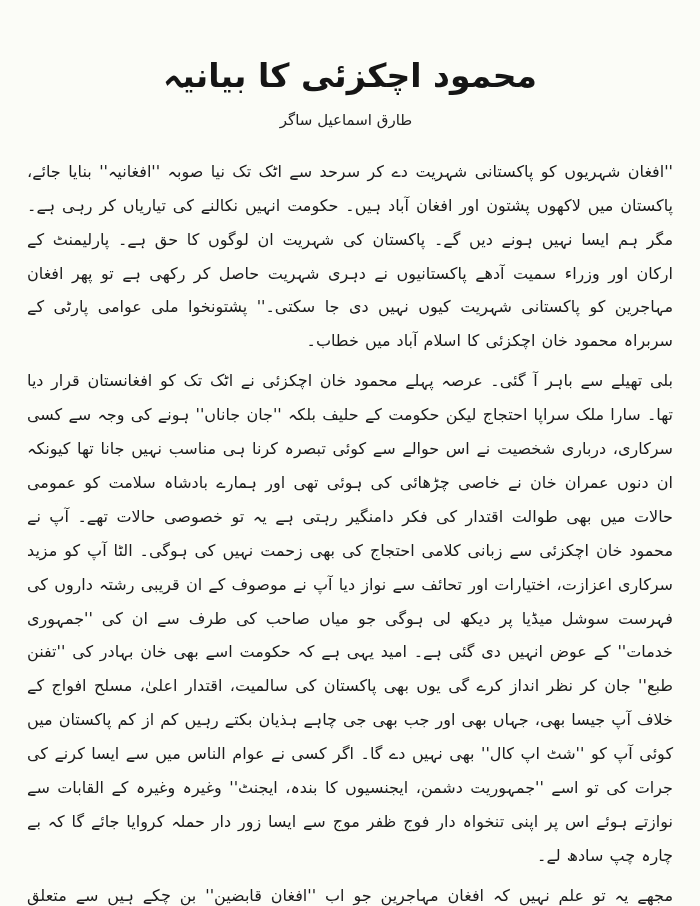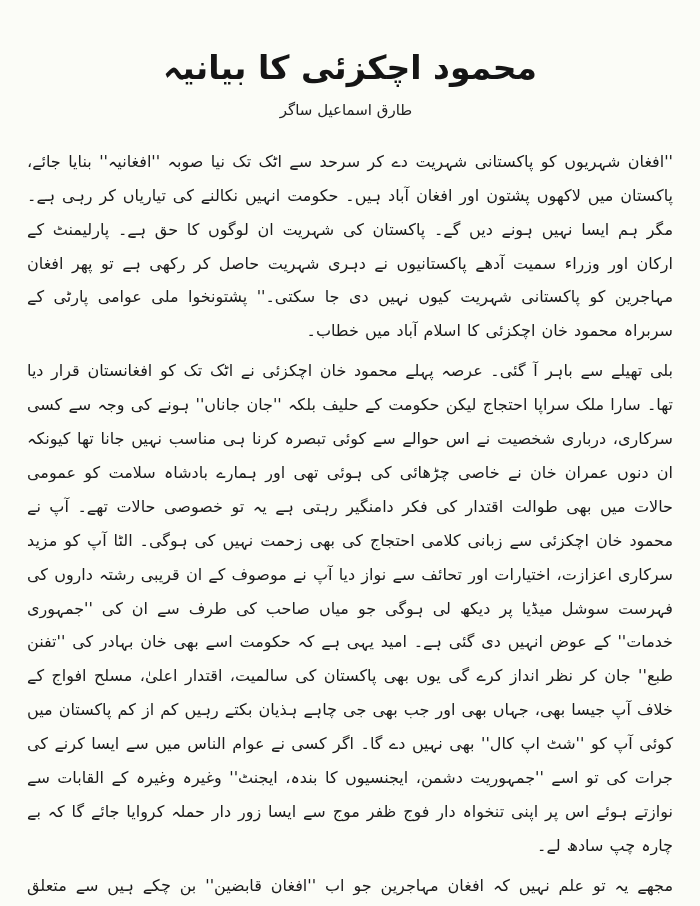--- a/index.html
+++ b/index.html
@@ -15,21 +15,21 @@
     overflow: hidden;
     box-sizing: border-box;
     direction: rtl;
   }
   .title-block {
     padding-top: 42px;
     text-align: center;
     direction: rtl;
   }
   .doc-title {
-    margin: 0;
+    margin: 8px;
     font-family: "DejaVu Sans", sans-serif;
     font-weight: 700;
     font-size: 33px;
     line-height: 1.6;
     color: #151515;
     letter-spacing: 0;
   }
   .doc-author {
     margin: 6px 8px 0 0;
     font-family: "DejaVu Sans", sans-serif;

